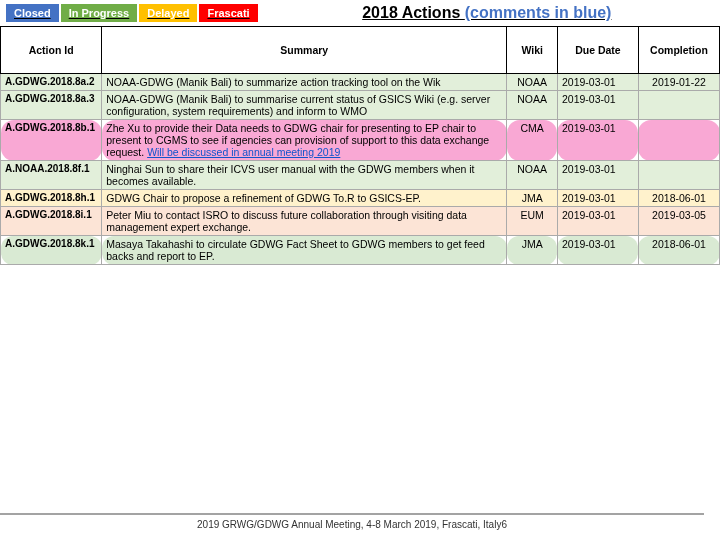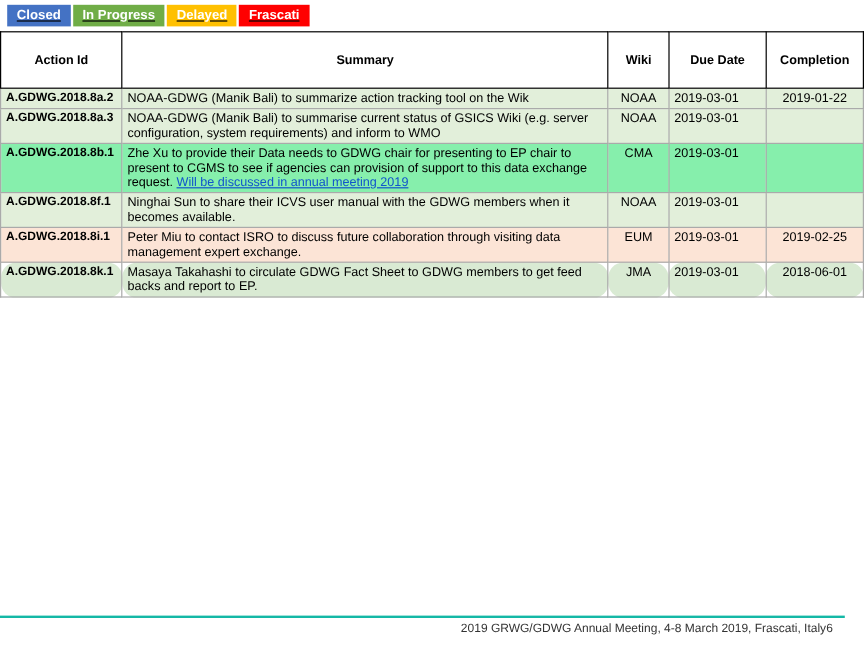--- a/index.html
+++ b/index.html
@@ -60,21 +60,21 @@
       padding: 2px 4px;
       vertical-align: top;
     }
     .col-action-id { width: 100px; font-weight: normal; }
     .col-summary { width: 400px; }
     .col-lead { width: 50px; text-align: center; }
     .col-duedate { width: 80px; }
     .col-completion { width: 80px; text-align: center; }
 
     .row-green td { background: #E2EFDA; }
-    .row-blue td { background: #86efac; }
+    .row-blue td { background: #f9a8d4; border-radius: 13px; }
     .row-yellow td { background: #FFF2CC; }
     .row-orange td { background: #FCE4D6; }
     .row-teal td { background: #D9EAD3; border-radius: 12px; }
 
     .action-id-cell {
       font-weight: bold;
       font-size: 10px;
     }
 
     .link-text {
@@ -82,36 +82,39 @@
       text-decoration: underline;
     }
 
     
     .footer {
       position: absolute;
       bottom: 10px;
       left: 0;
       right: 16px;
       display: flex;
-      justify-content: flex-end;
+      justify-content: center;
       padding: 0 10px;
       font-size: 10px;
       color: #333;
-      border-top: 2px solid #14b8a6;
+      border-top: 2px solid #a3a3a3;
       padding-top: 4px;
     }
   </style>
 </head>
 <body>
 
 <div class="header-bar">
   <span class="badge badge-closed">Closed</span>
   <span class="badge badge-inprogress">In Progress</span>
   <span class="badge badge-delayed">Delayed</span>
   <span class="badge badge-cancelled">Frascati</span>
+  <div class="page-title">
+    <span>2018 Actions </span><span class="blue">(comments in blue)</span>
+  </div>
 </div>
 
 <table class="main-table">
   <thead>
     <tr>
       <th class="col-action-id">Action Id</th>
       <th class="col-summary">Summary</th>
       <th class="col-lead">Wiki</th>
       <th class="col-duedate">Due Date</th>
       <th class="col-completion">Completion</th>
@@ -134,32 +137,39 @@
       </tr>
       <tr class="row-blue">
         <td class="col-action-id action-id-cell">A.GDWG.2018.8b.1</td>
         <td class="col-summary">Zhe Xu to provide their Data needs to GDWG chair for presenting to EP chair to present to CGMS to see if agencies can provision of support to this data exchange request.
 <span class="link-text">Will be discussed in annual meeting 2019</span></td>
         <td class="col-lead">CMA</td>
         <td class="col-duedate">2019-03-01</td>
         <td class="col-completion"></td>
       </tr>
       <tr class="row-green">
-        <td class="col-action-id action-id-cell">A.GDWG.2018.8f.1</td>
+        <td class="col-action-id action-id-cell">A.NOAA.2018.8f.1</td>
         <td class="col-summary">Ninghai Sun to share their ICVS user manual with the GDWG members when it becomes available.</td>
         <td class="col-lead">NOAA</td>
         <td class="col-duedate">2019-03-01</td>
         <td class="col-completion"></td>
+      </tr>
+      <tr class="row-yellow">
+        <td class="col-action-id action-id-cell">A.GDWG.2018.8h.1</td>
+        <td class="col-summary">GDWG Chair to propose a refinement of GDWG To.R to GSICS-EP.</td>
+        <td class="col-lead">JMA</td>
+        <td class="col-duedate">2019-03-01</td>
+        <td class="col-completion">2018-06-01</td>
       </tr>
       <tr class="row-orange">
         <td class="col-action-id action-id-cell">A.GDWG.2018.8i.1</td>
         <td class="col-summary">Peter Miu to contact ISRO to discuss future collaboration through visiting data management expert exchange.</td>
         <td class="col-lead">EUM</td>
         <td class="col-duedate">2019-03-01</td>
-        <td class="col-completion">2019-02-25</td>
+        <td class="col-completion">2019-03-05</td>
       </tr>
       <tr class="row-teal">
         <td class="col-action-id action-id-cell">A.GDWG.2018.8k.1</td>
         <td class="col-summary">Masaya Takahashi to circulate GDWG Fact Sheet to GDWG members to get feed backs and report to EP.</td>
         <td class="col-lead">JMA</td>
         <td class="col-duedate">2019-03-01</td>
         <td class="col-completion">2018-06-01</td>
       </tr>
     </tbody>
 </table>

